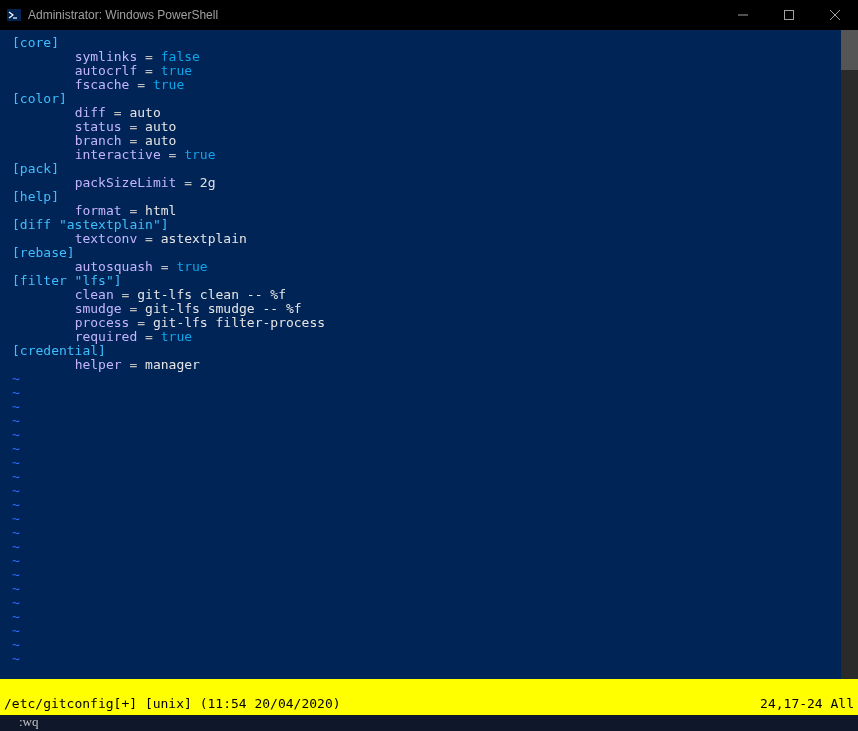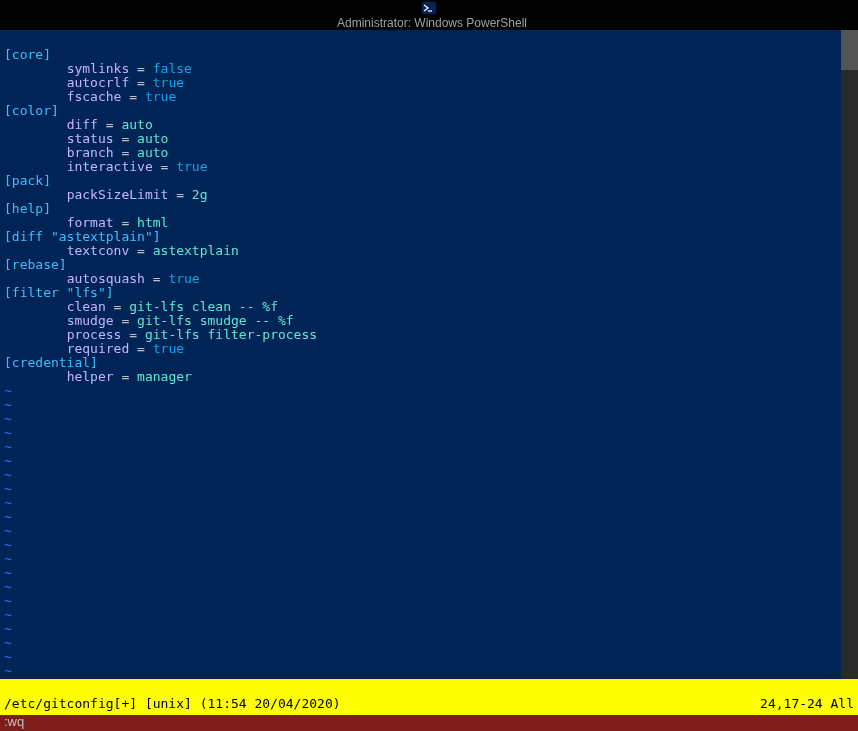--- a/index.html
+++ b/index.html
@@ -16,21 +16,20 @@
   .titlebar {
     height: 30px;
     background: #000;
     display: flex;
     align-items: center;
     padding: 0 0 0 6px;
     color: #a0a0a0;
     font-family: "Segoe UI", sans-serif;
     font-size: 12px;
     user-select: none;
-    flex-direction: column;
   }
   .titlebar .icon {
     width: 16px;
     height: 16px;
     margin-right: 6px;
     display: inline-flex;
     align-items: center;
     justify-content: center;
   }
   .titlebar .title { flex: 1; }
@@ -42,65 +41,66 @@
     justify-content: center;
     color: #a0a0a0;
   }
   .content-wrap {
     flex: 1;
     display: flex;
     background: #012456;
   }
   .terminal {
     flex: 1;
-    padding: 18px 0 0 4px;
+    padding: 6px 0 0 4px;
     line-height: 14px;
     white-space: pre;
     color: #c0c0c0;
     position: relative;
+    margin-left: 8px;
   }
   .scrollbar {
     width: 17px;
     background: #2a2a2a;
     position: relative;
   }
   .scrollbar .thumb {
     position: absolute;
     top: 0;
     left: 0;
     right: 0;
     height: 40px;
     background: #555;
   }
   .line { display: block; height: 14px; }
   .sect { color: #3fbfff; }
   .key  { color: #c4b5fd; }
   .eq   { color: #c0c0c0; }
-  .val  { color: #5eead4; }
+  .val  { color: #e5e5e5; }
   .bool { color: #0ea5e9; }
   .tilde { color: #2a6fff; }
   
   .statusbar {
     background: #ffff00;
     color: #000;
     font-family: Consolas, monospace;
     font-size: 13px;
     padding: 18px 4px;
     display: flex;
     height: 14px;
     line-height: 14px;
   }
   .statusbar .left { flex: 1; }
   .statusbar .right { }
   .cmdline {
-    background: #7f1d1d;
+    background: #0f172a;
     color: #c0c0c0;
-    font-family: Liberation Sans, sans-serif;
+    font-family: Liberation Serif, serif;
     font-size: 13px;
-    padding: 0 4px;
+    padding: 0 19px;
     height: 16px;
     line-height: 14px;
   }
 </style>
 </head>
 <body>
 
 <div class="titlebar">
   <span class="icon">
     <svg width="16" height="16" viewBox="0 0 16 16">

